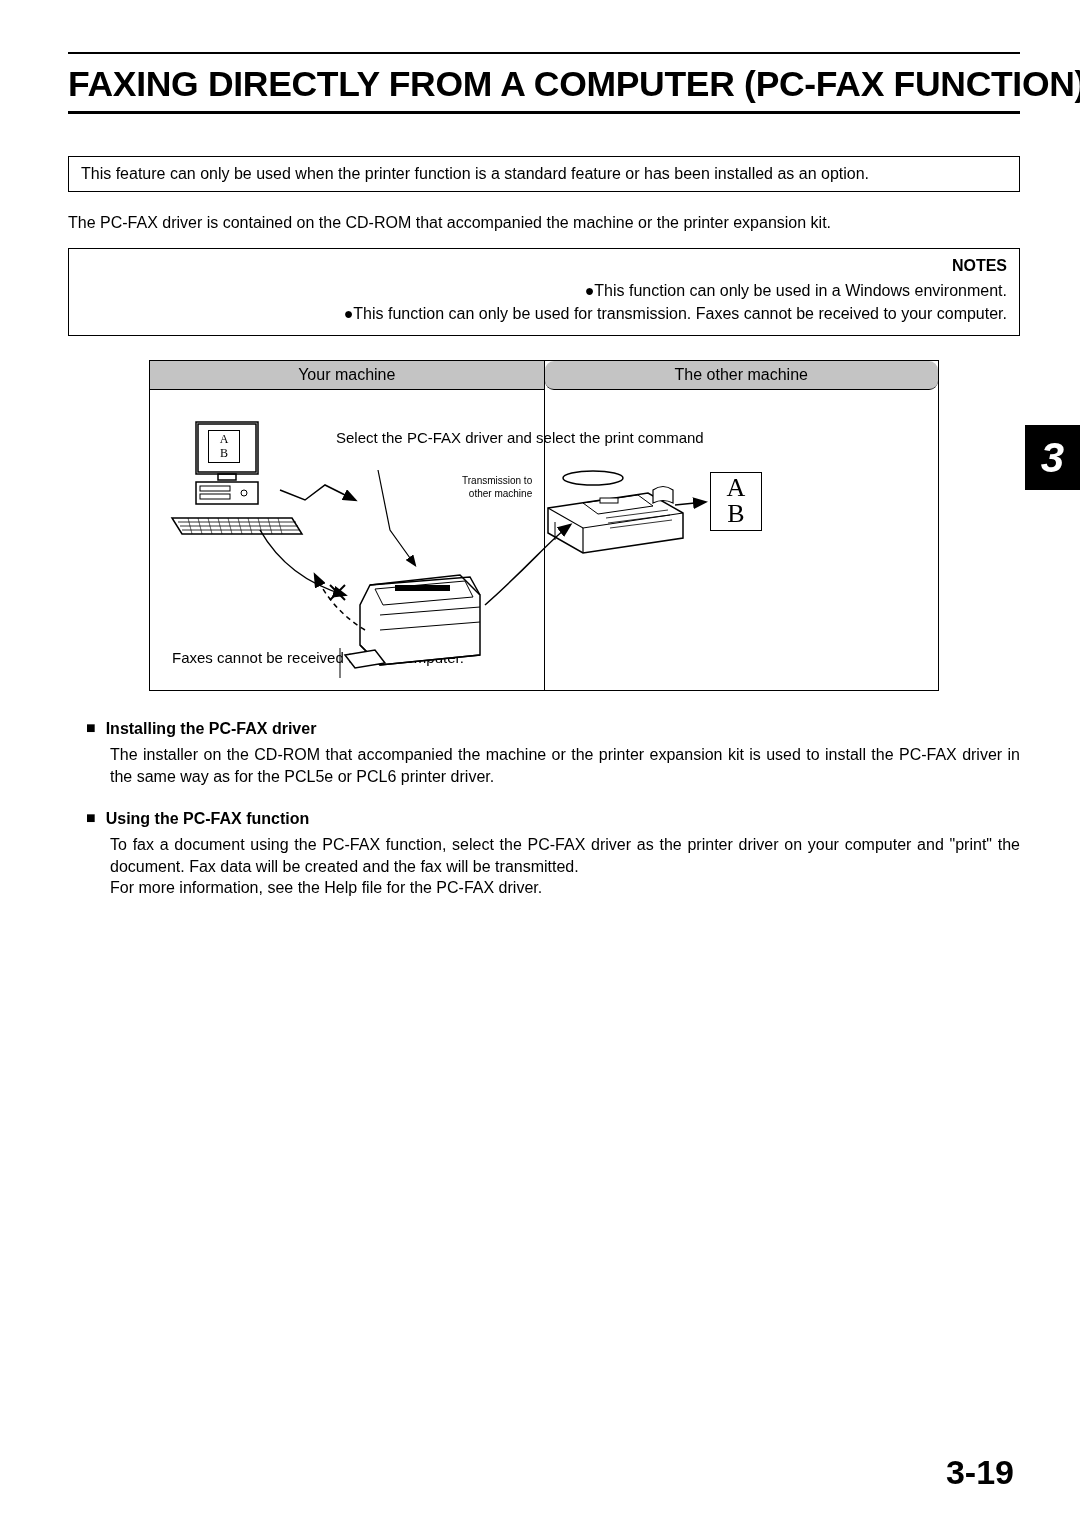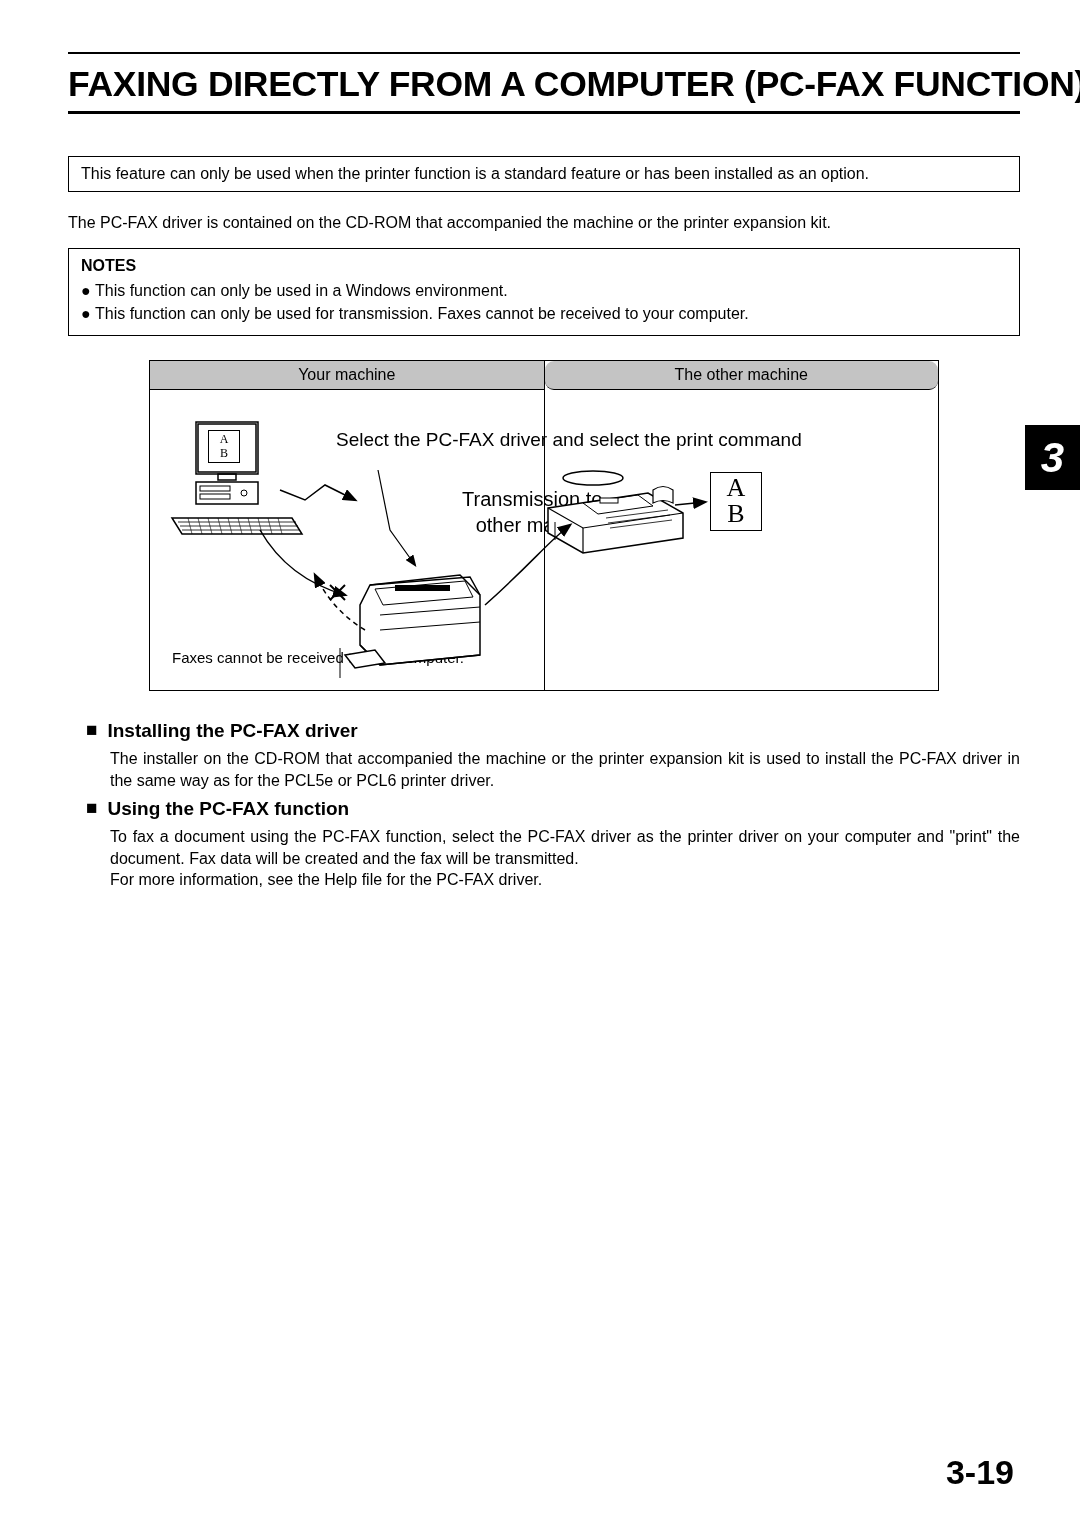--- a/index.html
+++ b/index.html
@@ -47,20 +47,21 @@
   }
   .body-para2 {
     font-size: 16px;
     line-height: 1.35;
     margin: 4px 0 14px 0;
   }
   .notes-box {
     border: 1.5px solid #000;
     padding: 8px 12px 10px 12px;
     margin-bottom: 24px;
+    text-align: right;
   }
   .notes-title {
     font-weight: bold;
     font-size: 16px;
     margin-bottom: 4px;
   }
   .note-item {
     font-size: 16px;
     line-height: 1.45;
   }
@@ -138,28 +139,28 @@
     text-align: center;
     font-family: "Brush Script MT", cursive;
     font-size: 12px;
     line-height: 14px;
     padding-top: 1px;
   }
   .label-select {
     position: absolute;
     left: 186px;
     top: 38px;
-    font-size: 19px;
+    font-size: 15px;
     line-height: 1.3;
   }
   .label-trans {
     position: absolute;
     left: 312px;
-    top: 96px;
-    font-size: 20px;
+    top: 84px;
+    font-size: 10px;
     line-height: 1.3;
     text-align: right;
   }
   .label-norx {
     position: absolute;
     left: 22px;
     top: 258px;
     font-size: 15px;
     line-height: 1.3;
   }
@@ -186,23 +187,23 @@
     line-height: 26px;
     padding-top: 2px;
   }
   .arrow-lines {
     position: absolute;
     left: 0;
     top: 0;
     pointer-events: none;
   }
   .section-h {
-    font-size: 19px;
+    font-size: 16px;
     font-weight: bold;
-    margin: 6px 0 6px 0;
+    margin: 22px 0 6px 0;
     padding-left: 18px;
   }
   .section-h .sq {
     display: inline-block;
     vertical-align: 1px;
     margin-right: 10px;
   }
   .section-body {
     padding-left: 42px;
     font-size: 16px;

